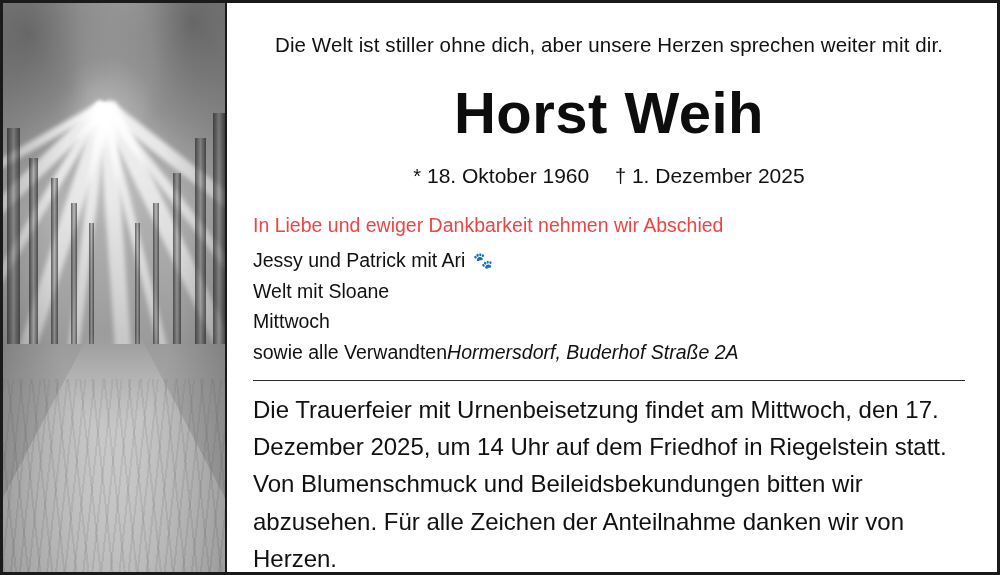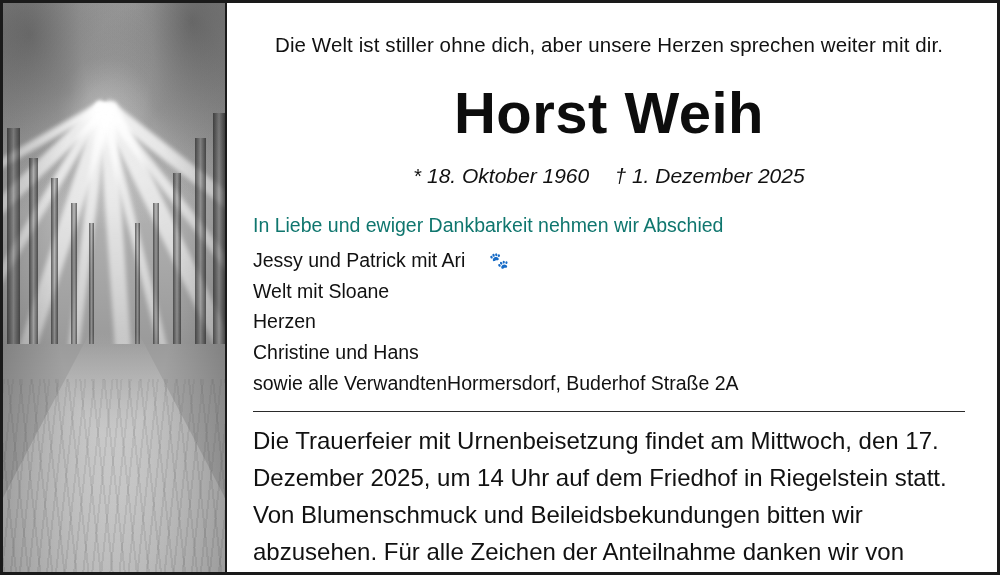--- a/index.html
+++ b/index.html
@@ -128,44 +128,42 @@
     letter-spacing: 0.5px;
     line-height: 1.05;
     margin-top: 26px;
     color: #0d0d0d;
   }
   .dates {
     text-align: center;
     font-size: 21px;
     margin-top: 20px;
     color: #111;
-    font-style: italic;
   }
   .dates .sym {
     font-size: 20px;
   }
   .dates .gap {
     display: inline-block;
     width: 14px;
   }
   .intro {
     font-size: 19.5px;
     margin-top: 26px;
-    color: #0f766e;
+    color: #ef4444;
   }
   .mourners {
     margin-top: 8px;
     font-size: 19.5px;
     line-height: 1.58;
     color: #111;
   }
   .mourner-row {
     display: flex;
     align-items: baseline;
-    gap: 16px;
   }
   .mourner-name {
     white-space: pre;
   }
   .paw {
     display: inline-block;
     margin-left: 8px;
     font-size: 16px;
     line-height: 1;
     position: relative;
@@ -174,20 +172,21 @@
   .last-row {
     display: flex;
     justify-content: flex-start;
     align-items: baseline;
     font-size: 19.5px;
     color: #111;
   }
   .place {
     font-size: 19.5px;
     padding-right: 2px;
+    font-style: italic;
   }
   .divider {
     border: none;
     border-top: 1px solid #2a2a2a;
     margin: 12px 0 10px 0;
   }
   .ceremony {
     font-size: 24px;
     line-height: 1.55;
     color: #111;
@@ -250,24 +249,21 @@
 
     <div class="mourners">
       <div class="mourner-row">
         <span class="mourner-name">Jessy und Patrick mit Ari</span>
         <span class="paw">🐾</span>
       </div>
       <div class="mourner-row">
         <span class="mourner-name">Welt mit Sloane</span>
       </div>
       <div class="mourner-row">
-        <span class="mourner-name">Herzen</span>
-      </div>
-      <div class="mourner-row">
-        <span class="mourner-name">Christine und Hans</span>
+        <span class="mourner-name">Mittwoch</span>
       </div>
       <div class="last-row">
         <span>sowie alle Verwandten</span>
         <span class="place">Hormersdorf, Buderhof Straße 2A</span>
       </div>
     </div>
 
     <hr class="divider">
 
     <div class="ceremony">Die Trauerfeier mit Urnenbeisetzung findet am Mittwoch, den 17. Dezember 2025, um 14 Uhr auf dem Friedhof in Riegelstein statt. Von Blumenschmuck und Beileidsbekundungen bitten wir abzusehen. Für alle Zeichen der Anteilnahme danken wir von Herzen.</div>

